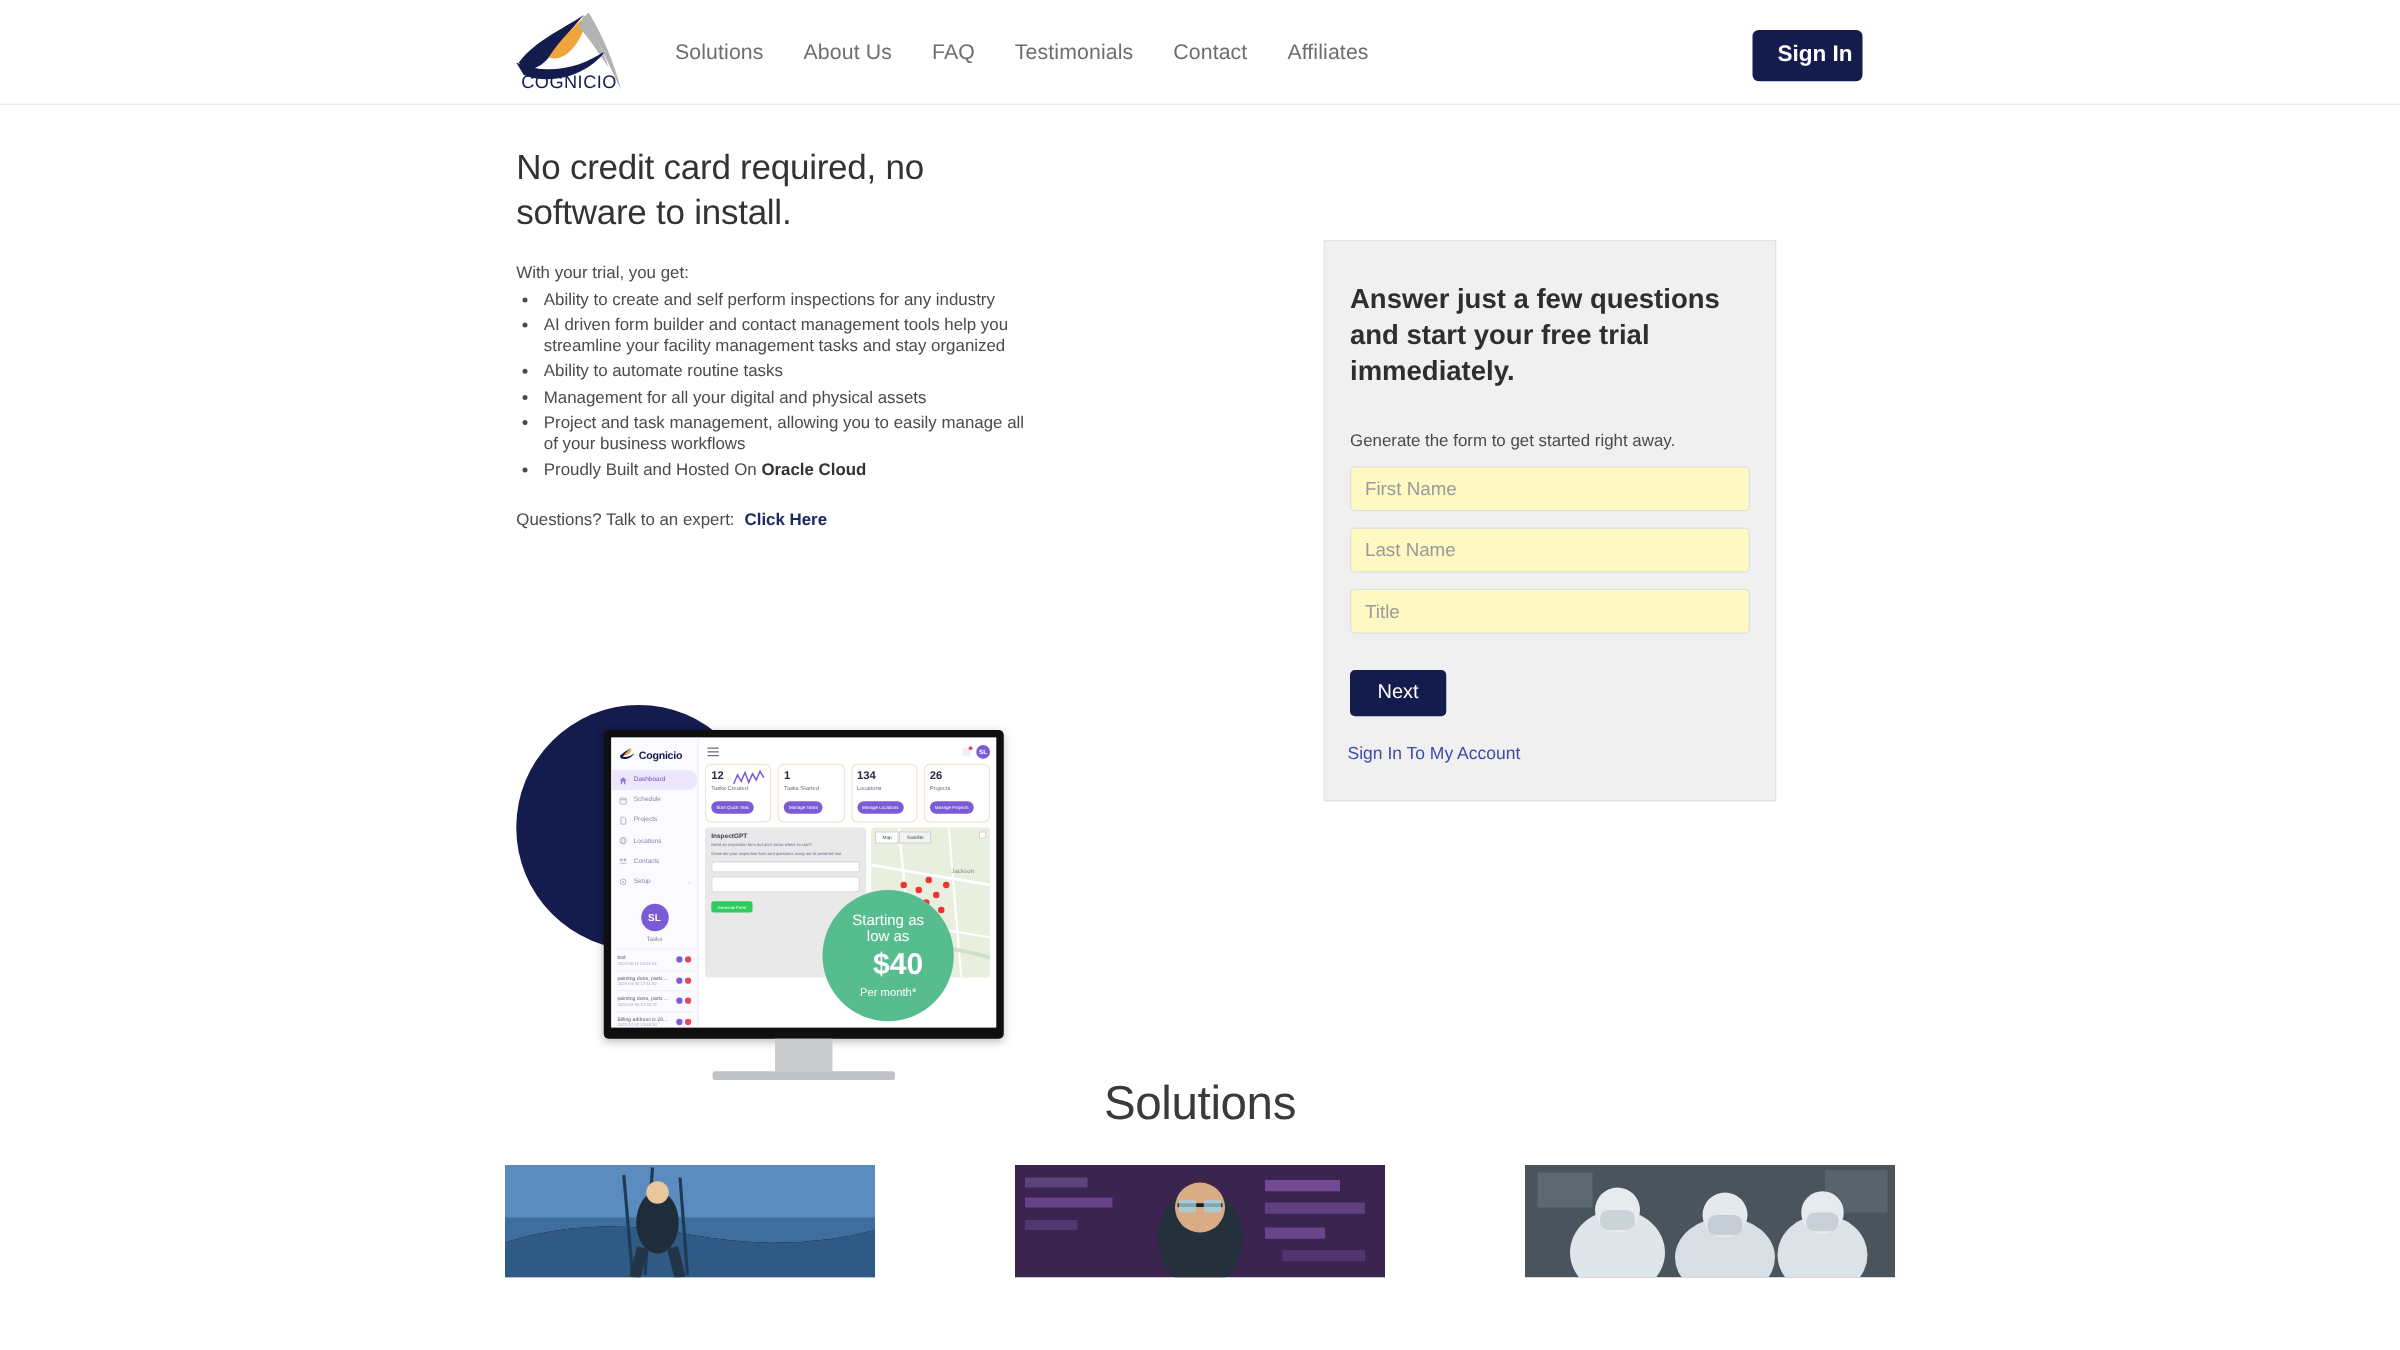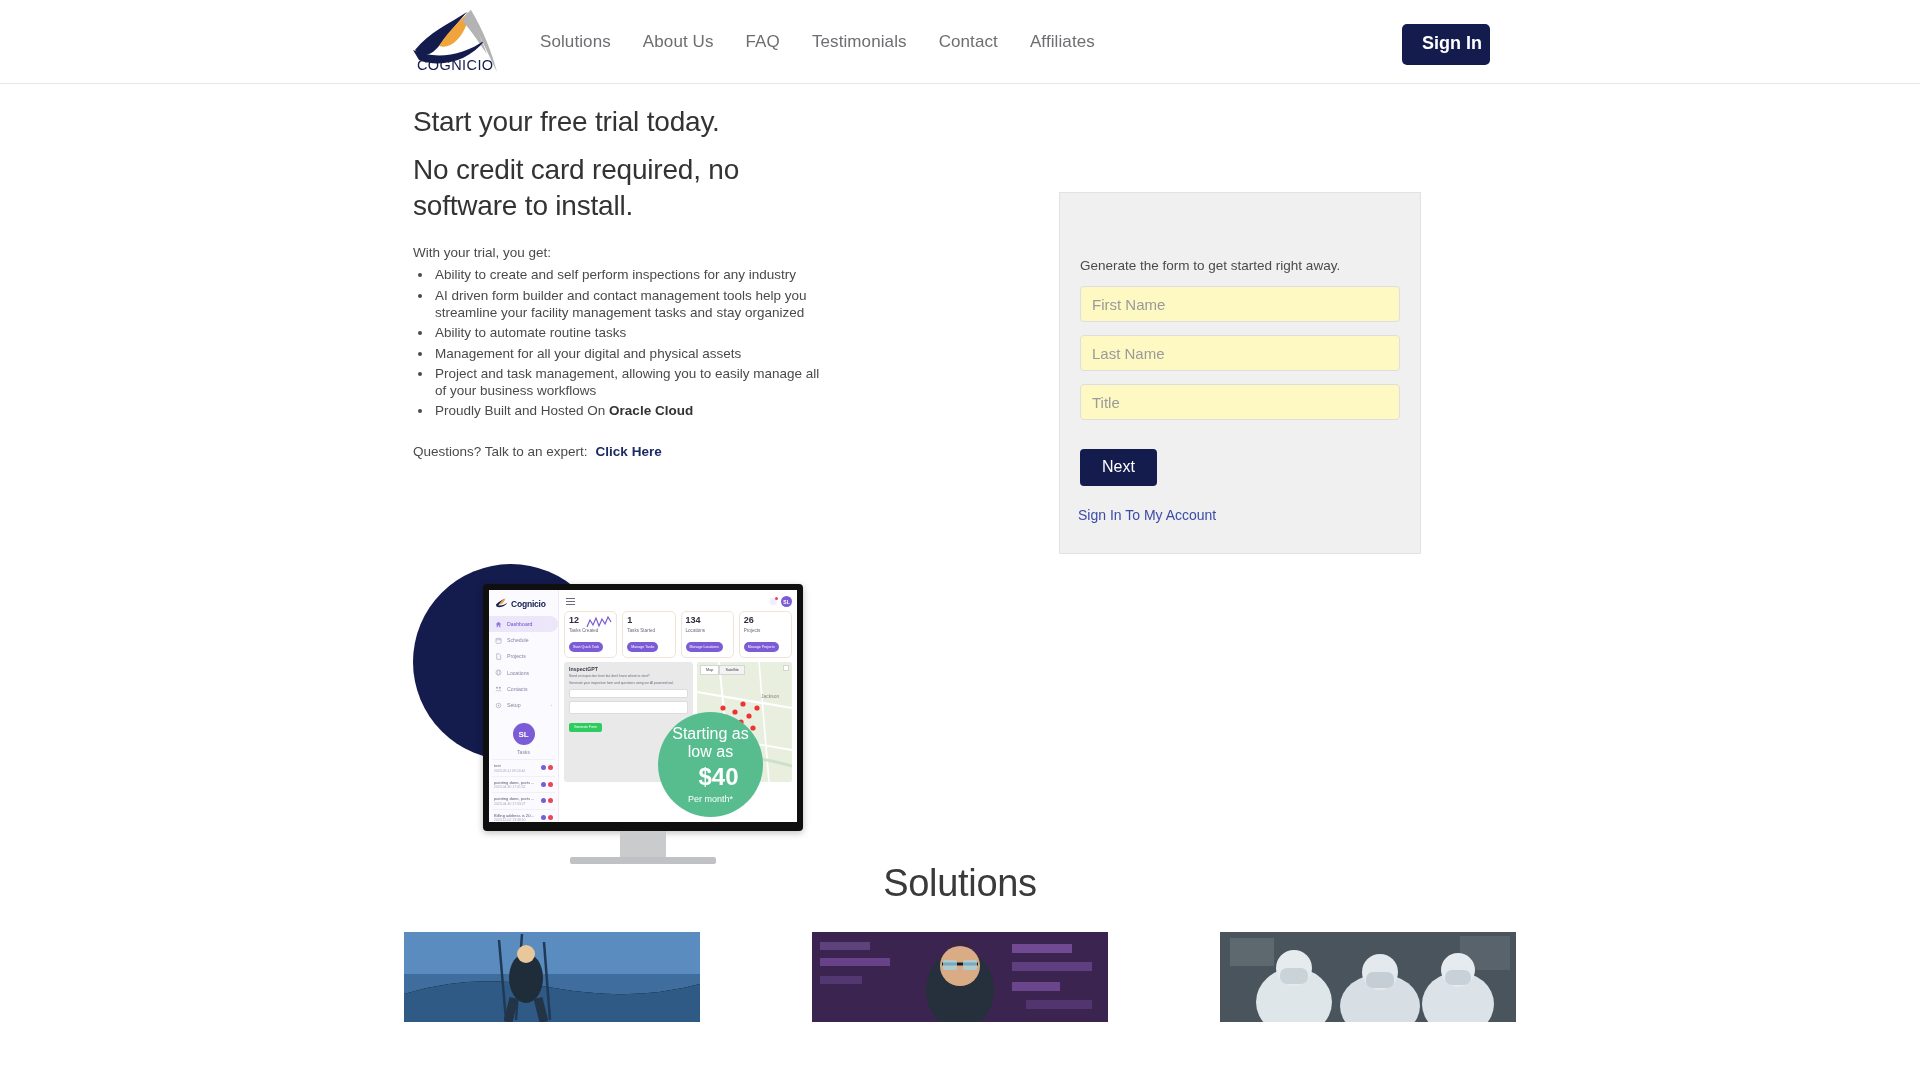--- a/index.html
+++ b/index.html
@@ -233,21 +233,21 @@
     left: 245px; top: 148px;
     width: 105px; height: 105px;
     border-radius: 50%;
     background: #57bd8f;
     color: #fff;
     display: flex; flex-direction: column;
     align-items: center; justify-content: center;
     text-align: center;
     line-height: 1.12;
   }
-  .pb-top { font-size: 16px; }
+  .pb-top { font-size: 12px; }
   .pb-price { font-size: 24px; font-weight: bold; margin: 3px 0 3px 16px; }
   .pb-bot { font-size: 9px; }
 
   
   .form-card {
     position: absolute;
     left: 1059px; top: 108px;
     width: 362px;
     background: #f0f0f0;
     border: 1px solid #e2e2e2;
@@ -352,21 +352,20 @@
       <span class="nav-item">Contact</span>
       <span class="nav-item">Affiliates</span>
     </nav>
 
     <button class="signin-btn">Sign In</button>
   </div>
 
   <div class="hero">
 
     <div class="hero-left">
-      <div class="h1">Start your free trial today.</div>
       <div class="h2">No credit card required, no software to install.</div>
       <div class="lead">With your trial, you get:</div>
 
       <ul class="bullets">
         <li><span>Ability to create and self perform inspections for any industry</span></li>
         <li><span>AI driven form builder and contact management tools help you streamline your facility management tasks and stay organized</span></li>
         <li><span>Ability to automate routine tasks</span></li>
         <li><span>Management for all your digital and physical assets</span></li>
         <li><span>Project and task management, allowing you to easily manage all of your business workflows</span></li>
         <li><span>Proudly Built and Hosted On </span><b>Oracle Cloud</b></li>
@@ -571,20 +570,21 @@
 
       <div class="price-badge">
         <div class="pb-top">Starting as</div>
         <div class="pb-top">low as</div>
         <div class="pb-price">$40</div>
         <div class="pb-bot">Per month*</div>
       </div>
     </div>
 
     <div class="form-card">
+      <div class="fc-head">Answer just a few questions and start your free trial immediately.</div>
       <div class="fc-sub">Generate the form to get started right away.</div>
 
       <input class="fc-input" type="text" placeholder="First Name" style="">
       <input class="fc-input" type="text" placeholder="Last Name" style="">
       <input class="fc-input" type="text" placeholder="Title" style="">
 
       <button class="fc-next">Next</button>
       <a class="fc-signin">Sign In To My Account</a>
     </div>
 

